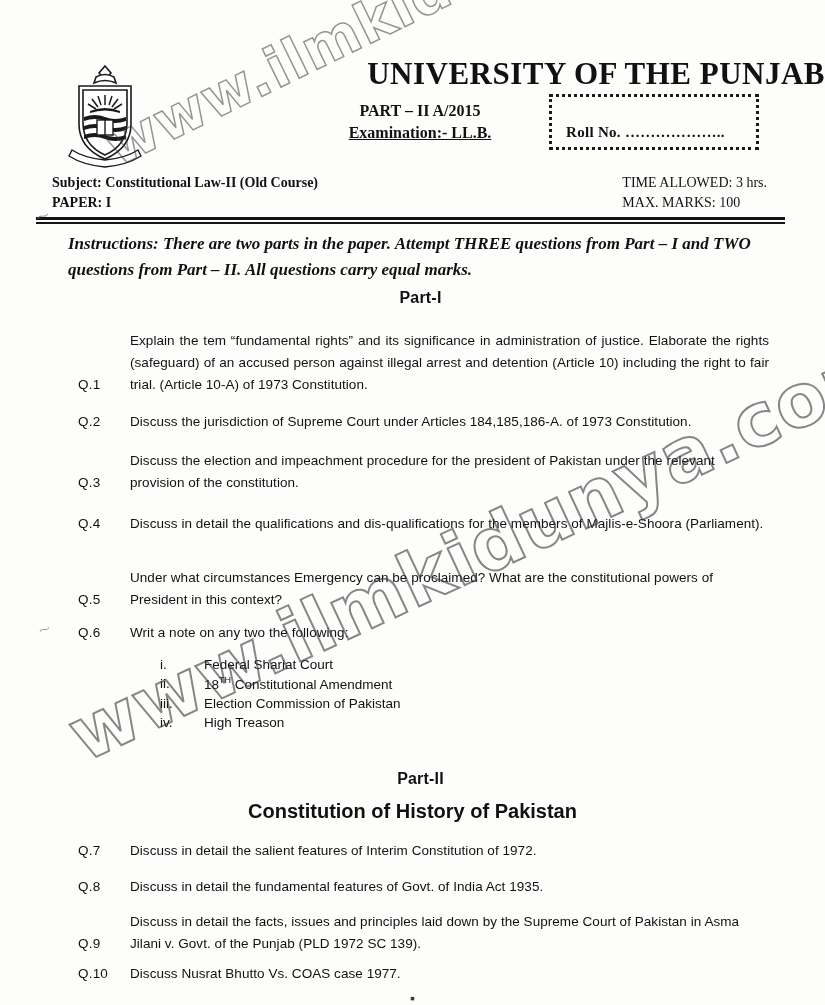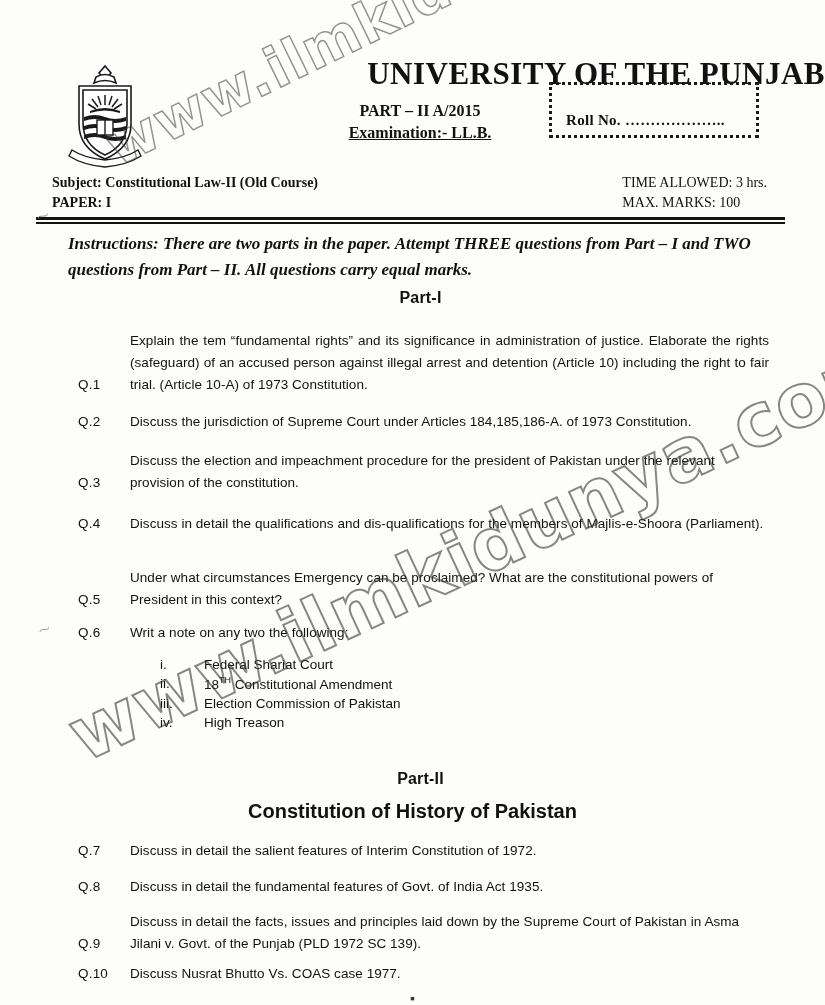--- a/index.html
+++ b/index.html
@@ -74,21 +74,21 @@
     font-weight: 700;
     font-size: 16px;
     line-height: 1.35;
   }
   .hdr-part .exam {
     text-decoration: underline;
     display: inline-block;
   }
   .rollbox {
     position: absolute;
-    left: 549px; top: 82px;
+    left: 549px; top: 94px;
     width: 210px; height: 56px;
     border: 3px dotted #1a1a1a;
     display: flex;
     align-items: flex-end;
     padding: 0 0 6px 14px;
     font-family: "Liberation Serif", serif;
     font-weight: 700;
     font-size: 15px;
     letter-spacing: 0.3px;
   }

